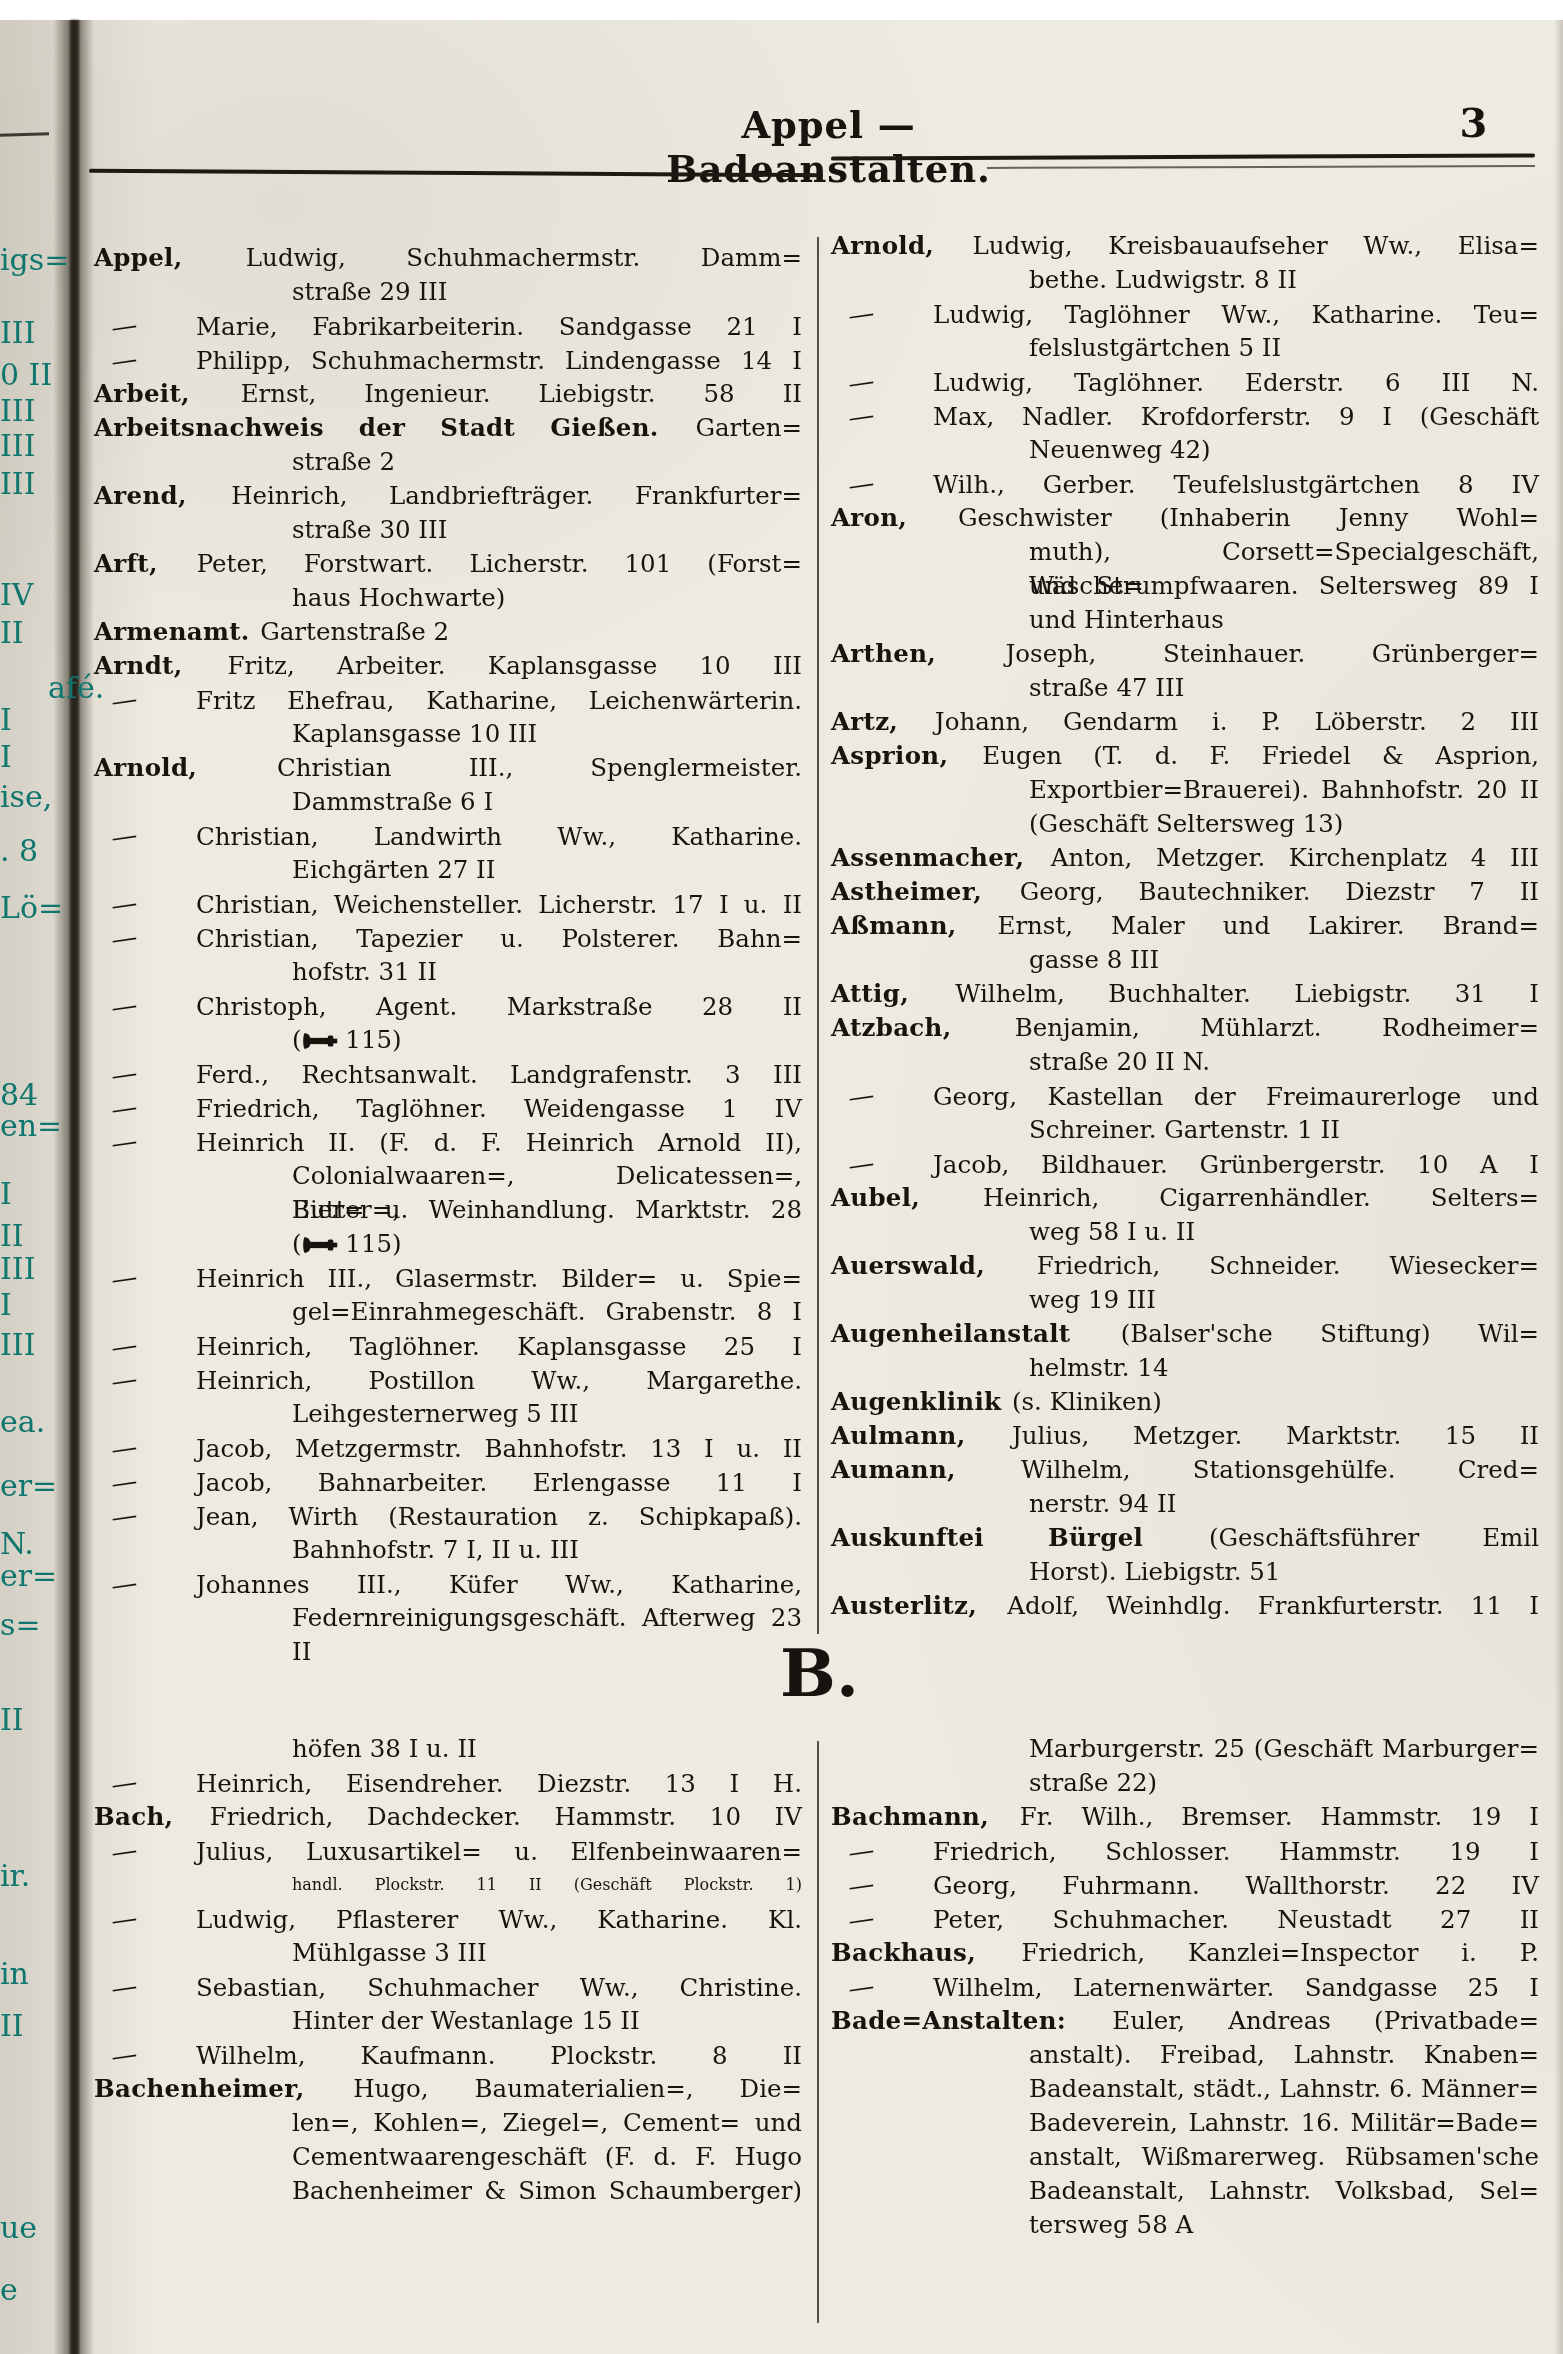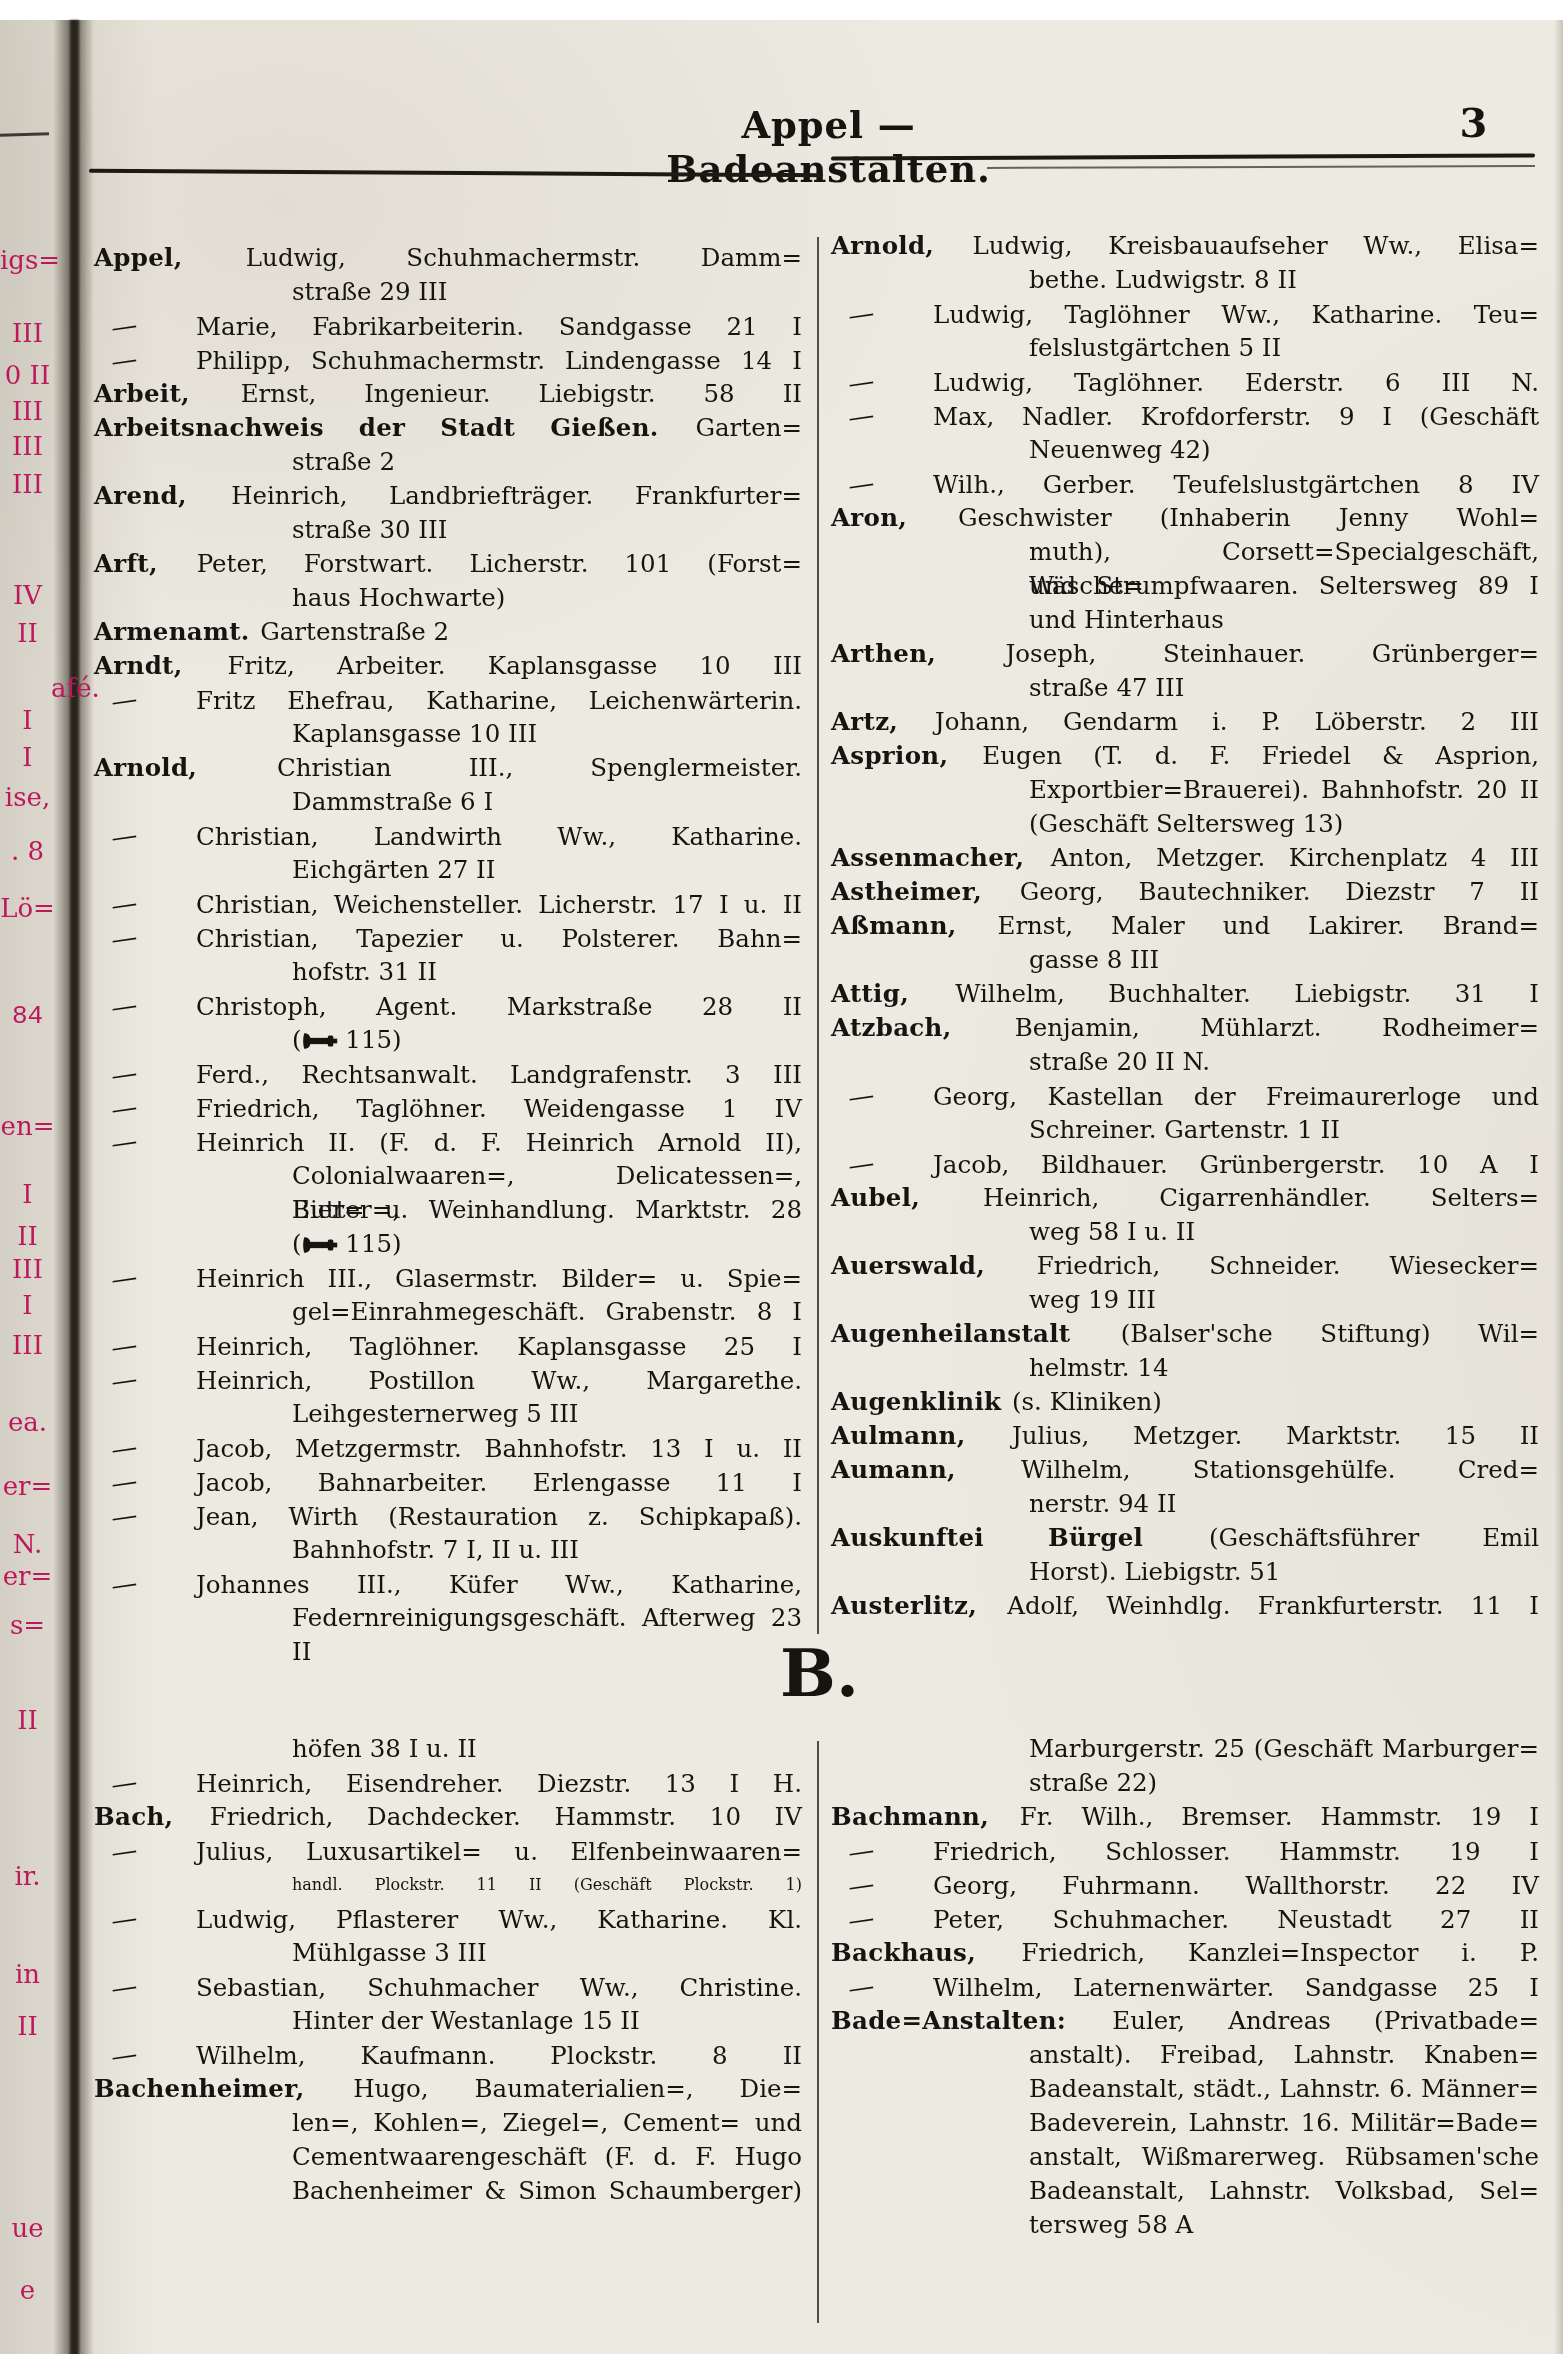--- a/index.html
+++ b/index.html
@@ -11,22 +11,22 @@
       radial-gradient(1130px 847px at 18% 8%, rgba(120,108,88,.10), rgba(0,0,0,0) 60%),
       radial-gradient(1318px 1883px at 108% 55%, rgba(140,128,104,.08), rgba(0,0,0,0) 65%),
       linear-gradient(90deg, rgba(96,86,66,.18), rgba(0,0,0,0) 10%);
     pointer-events:none;}
   
   .gutter{position:absolute;left:53px;top:0;width:41px;height:2354px;
     background:linear-gradient(90deg, rgba(58,50,38,0) 0%, rgba(50,44,32,.55) 38%, rgba(38,33,24,.88) 52%, rgba(50,44,32,.45) 68%, rgba(58,50,38,0) 100%);}
   .gutter-core{position:absolute;left:70px;top:0;width:8.5px;height:2354px;background:rgba(32,28,20,.78);
     filter:blur(0.9px);}
   
-  .frag{position:absolute;left:0;width:55px;text-align:center;font-size:26px;line-height:28px;
-    color:#be185d;white-space:nowrap;overflow:visible;}
+  .frag{position:absolute;left:0;width:55px;text-align:left;font-size:30px;line-height:28px;
+    color:#0f766e;white-space:nowrap;overflow:visible;}
   
   .hdr-title{position:absolute;left:593px;top:83px;width:471px;text-align:center;
     font-size:37px;font-weight:bold;letter-spacing:0.9px;}
   .hdr-pageno{position:absolute;left:1431px;top:79px;width:85px;text-align:center;
     font-size:40px;font-weight:bold;}
   .rule{position:absolute;background:#1d1a14;}
   .rule-a{left:89px;top:151px;width:734px;height:3.8px;transform:rotate(.35deg);border-radius:1.9px;}
   .rule-b{left:831px;top:135px;width:704px;height:3.8px;transform:rotate(-.25deg);border-radius:1.9px;}
   .rule-c{left:987px;top:146px;width:548px;height:1.9px;opacity:.65;transform:rotate(-.2deg);}
   
@@ -217,21 +217,21 @@
       <div class="frag" style="top: 412px;">III</div>
       <div class="frag" style="top: 450px;">III</div>
       <div class="frag" style="top: 561px;">IV</div>
       <div class="frag" style="top: 599px;">II</div>
       <div class="frag" style="top: 654px; padding-left: 48px;">afé.</div>
       <div class="frag" style="top: 686px;">I</div>
       <div class="frag" style="top: 723px;">I</div>
       <div class="frag" style="top: 763px;">ise,</div>
       <div class="frag" style="top: 817px;">. 8</div>
       <div class="frag" style="top: 874px;">Lö=</div>
-      <div class="frag" style="top: 982px; font-family: Liberation Mono, monospace;">84</div>
+      <div class="frag" style="top: 1061px;">84</div>
       <div class="frag" style="top: 1092px;">en=</div>
       <div class="frag" style="top: 1160px;">I</div>
       <div class="frag" style="top: 1202px;">II</div>
       <div class="frag" style="top: 1235px;">III</div>
       <div class="frag" style="top: 1271px;">I</div>
       <div class="frag" style="top: 1311px;">III</div>
       <div class="frag" style="top: 1388px;">ea.</div>
       <div class="frag" style="top: 1452px;">er=</div>
       <div class="frag" style="top: 1510px;">N.</div>
       <div class="frag" style="top: 1542px;">er=</div>

